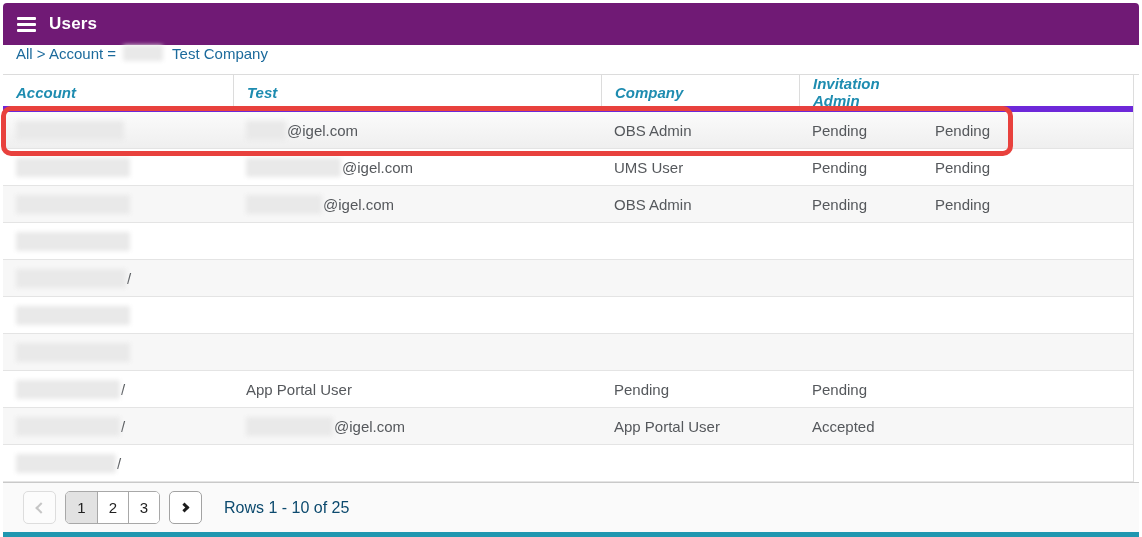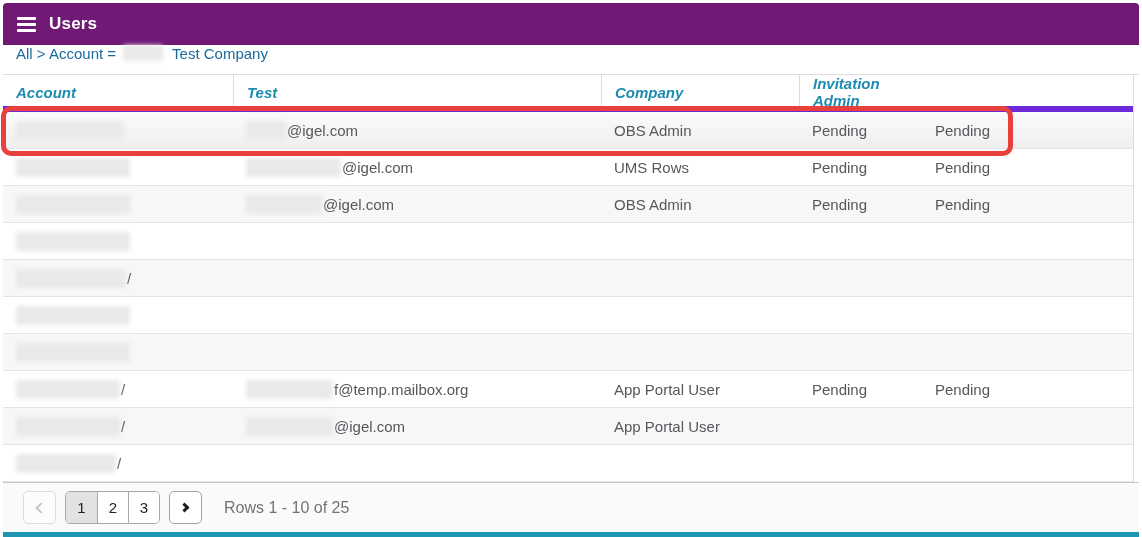--- a/index.html
+++ b/index.html
@@ -63,21 +63,21 @@
   .chev.right { transform: rotate(45deg); margin-right: 3px; border-color: #1c1c1c; border-width: 3px; width: 7px; height: 7px; }
   .pg-group { display: flex; margin-left: 9px; border: 1px solid #a8a8a8; border-radius: 5px; overflow: hidden; background: #fff; }
   .pg-num {
     width: 31px; height: 31px; display: flex; align-items: center; justify-content: center;
     font-size: 15px; color: #222; background: #fff; border-left: 1px solid #a8a8a8; cursor: pointer;
   }
   .pg-num:first-child { border-left: none; }
   .pg-num.active { background: #e2e2e2; }
   .pg-next { margin-left: 9px; width: 33px; height: 33px; border: 1px solid #a3a3a3; border-radius: 5px; background: #fff;
     display: flex; align-items: center; justify-content: center; cursor: pointer; }
-  .pg-summary { margin-left: 22px; font-size: 16px; color: #737373; }
+  .pg-summary { margin-left: 22px; font-size: 16px; color: #0c4a6e; }
 
   .bottom-strip { height: 5px; background: #1f97b0; }
 </style>
 </head>
 <body>
 
 <div class="card">
 
   <div class="topbar">
     <div class="hamburger">
@@ -115,21 +115,21 @@
           <div class="cell">Pending</div>
         </div>
         <div class="grid-row row">
           <div class="cell">
             <span class="redact" style="width: 114px;"></span>
           </div>
           <div class="cell">
             <span class="redact" style="width: 95px;"></span>
             <span>@igel.com</span>
           </div>
-          <div class="cell">UMS Rows</div>
+          <div class="cell">UMS User</div>
           <div class="cell">Pending</div>
           <div class="cell">Pending</div>
         </div>
         <div class="grid-row row odd">
           <div class="cell">
             <span class="redact" style="width: 114px;"></span>
           </div>
           <div class="cell">
             <span class="redact" style="width: 76px;"></span>
             <span>@igel.com</span>
@@ -173,38 +173,35 @@
           <div class="cell"></div>
           <div class="cell"></div>
           <div class="cell"></div>
           <div class="cell"></div>
         </div>
         <div class="grid-row row">
           <div class="cell">
             <span class="redact" style="width: 104px;"></span>
             <span>/</span>
           </div>
+          <div class="cell">App Portal User</div>
+          <div class="cell">Pending</div>
+          <div class="cell">Pending</div>
+        </div>
+        <div class="grid-row row odd">
+          <div class="cell">
+            <span class="redact" style="width: 104px;"></span>
+            <span>/</span>
+          </div>
           <div class="cell">
             <span class="redact" style="width: 87px;"></span>
-            <span>f@temp.mailbox.org</span>
+            <span>@igel.com</span>
           </div>
           <div class="cell">App Portal User</div>
-          <div class="cell">Pending</div>
-          <div class="cell">Pending</div>
-        </div>
-        <div class="grid-row row odd">
-          <div class="cell">
-            <span class="redact" style="width: 104px;"></span>
-            <span>/</span>
-          </div>
-          <div class="cell">
-            <span class="redact" style="width: 87px;"></span>
-            <span>@igel.com</span>
-          </div>
-          <div class="cell">App Portal User</div>
+          <div class="cell">Accepted</div>
         </div>
         <div class="grid-row row">
           <div class="cell">
             <span class="redact" style="width: 100px;"></span>
             <span>/</span>
           </div>
           <div class="cell"></div>
           <div class="cell"></div>
           <div class="cell"></div>
           <div class="cell"></div>

